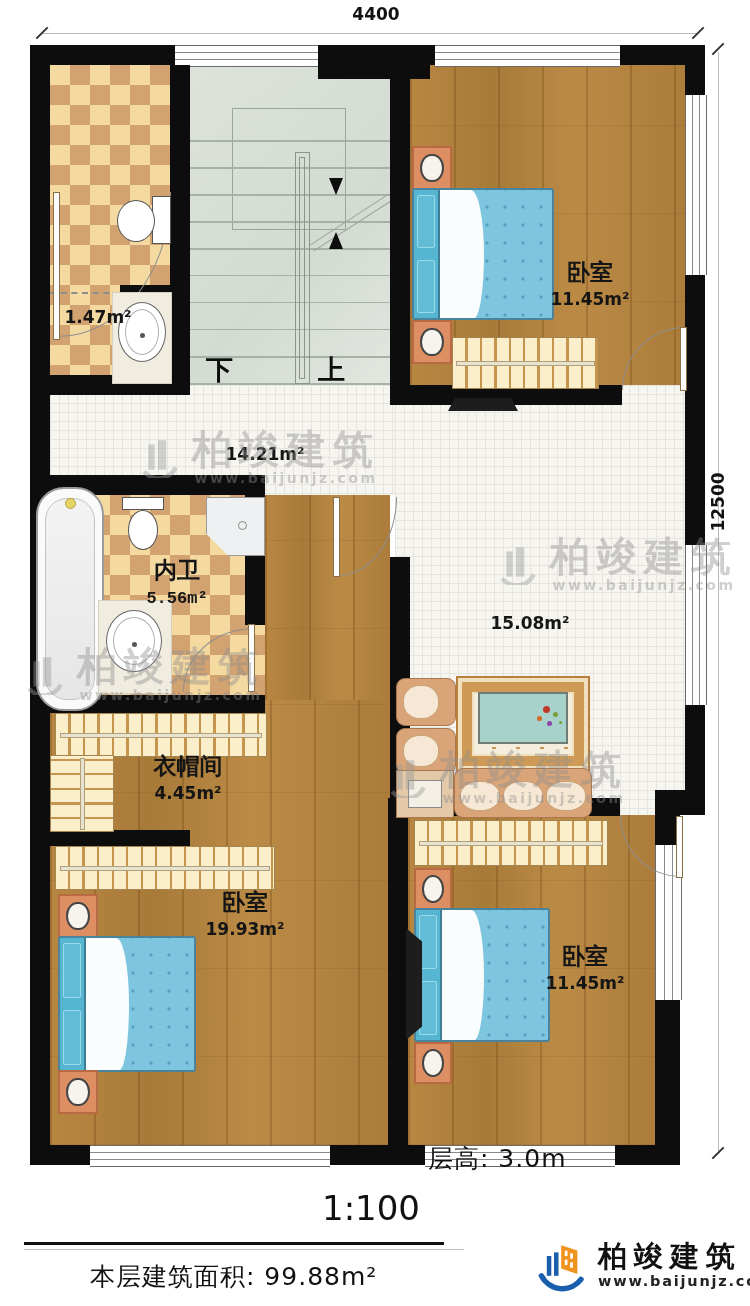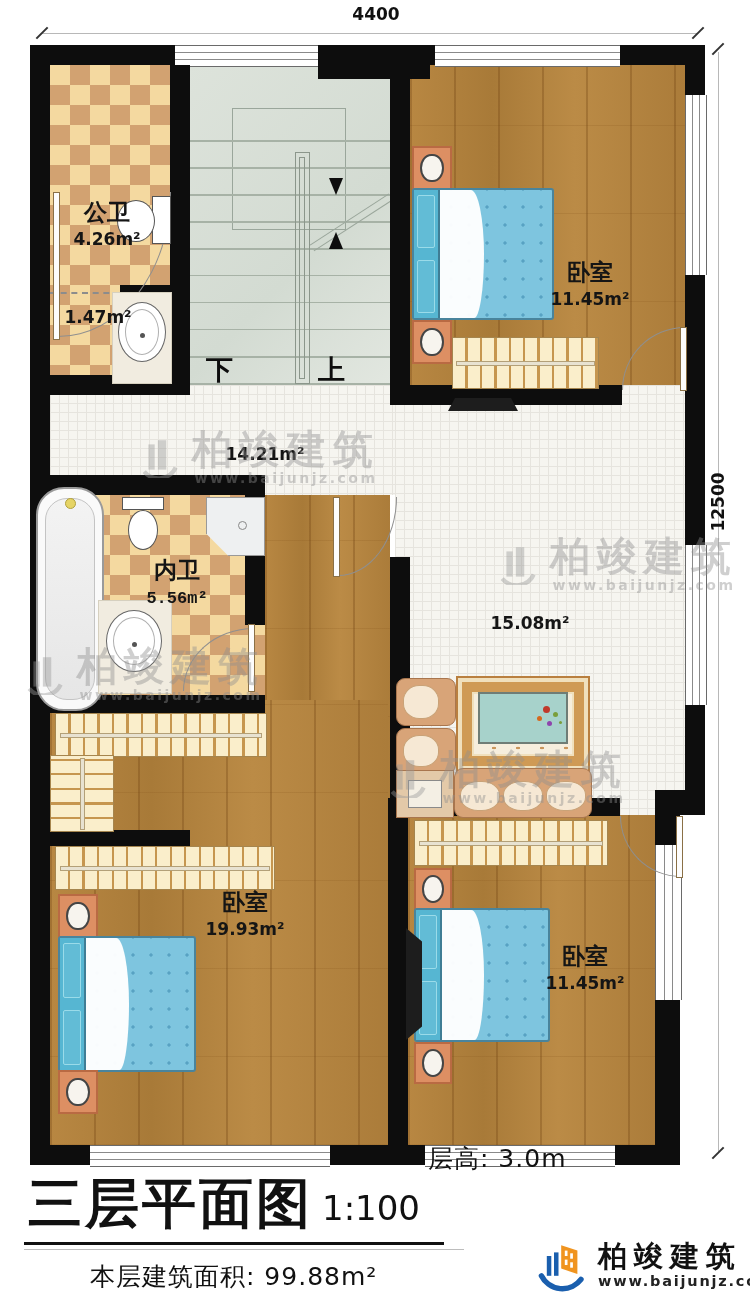--- a/index.html
+++ b/index.html
@@ -227,40 +227,40 @@
 
   <div class="rack rack-h" style="left:414px;top:820px;width:192px;height:44px;"></div>
   <div class="nstand" style="left:414px;top:868px;width:34px;height:38px;"></div>
   <div class="bed" style="left:414px;top:908px;width:132px;height:130px;">
     <div class="hb"></div>
     <div class="blanket"></div>
   </div>
   <div class="nstand" style="left:414px;top:1042px;width:34px;height:38px;"></div>
   <div class="tv" style="left:406px;top:928px;width:16px;height:112px;clip-path:polygon(0 0,100% 12%,100% 88%,0 100%);"></div>
 
-  <div class="rlabel" style="left:52px;top:198px;width:110px;">
-    <span class="nm">公卫</span>
-    <span class="ar">4.26m²</span>
-  </div>
   <div class="rlabel" style="left:52px;top:306px;width:92px;">
     <span class="ar">1.47m²</span>
   </div>
   <div class="rlabel" style="left:515px;top:258px;width:150px;">
     <span class="nm">卧室</span>
     <span class="ar">11.45m²</span>
   </div>
   <div class="rlabel" style="left:200px;top:443px;width:130px;">
     <span class="ar">14.21m²</span>
   </div>
   <div class="rlabel" style="left:112px;top:558px;width:130px;font-family:Liberation Mono, monospace;">
     <span class="nm">内卫</span>
     <span class="ar">5.56m²</span>
   </div>
   <div class="rlabel" style="left:455px;top:612px;width:150px;">
     <span class="ar">15.08m²</span>
+  </div>
+  <div class="rlabel" style="left:118px;top:752px;width:140px;">
+    <span class="nm">衣帽间</span>
+    <span class="ar">4.45m²</span>
   </div>
   <div class="rlabel" style="left:170px;top:888px;width:150px;">
     <span class="nm">卧室</span>
     <span class="ar">19.93m²</span>
   </div>
   <div class="rlabel" style="left:510px;top:942px;width:150px;">
     <span class="nm">卧室</span>
     <span class="ar">11.45m²</span>
   </div>
 
@@ -311,21 +311,20 @@
         <rect x="8" y="8" width="6" height="24" fill="#999"></rect>
         <rect x="17" y="4" width="8" height="28" fill="#999"></rect>
         <path d="M4 34 A18 18 0 0 0 34 30" stroke="#999" stroke-width="4" fill="none"></path>
       </svg>
     <div class="col">
         <span class="t1">柏竣建筑</span>
     <span class="t2">www.baijunjz.com</span>
       </div>
   </div>
 
-  <div class="tb-title" style="left:28px;top:1168px;">三层平面图</div>
   <div class="tb-scale" style="left:322px;top:1188px;">1:100</div>
   <div class="tb-rule" style="left:24px;top:1242px;width:420px;"></div>
   <div class="tb-rule2" style="left:24px;top:1249px;width:440px;"></div>
   <div class="tb-small" style="left:428px;top:1142px;">层高: 3.0m</div>
   <div class="tb-small" style="left:90px;top:1260px;">本层建筑面积: 99.88m²</div>
 
   <div class="logo" style="left:536px;top:1238px;">
     <svg width="54" height="54" viewBox="0 0 60 60">
       <rect x="12" y="20" width="5" height="22" fill="#1a5fae"></rect>
       <rect x="20" y="16" width="5" height="26" fill="#1a5fae"></rect>

